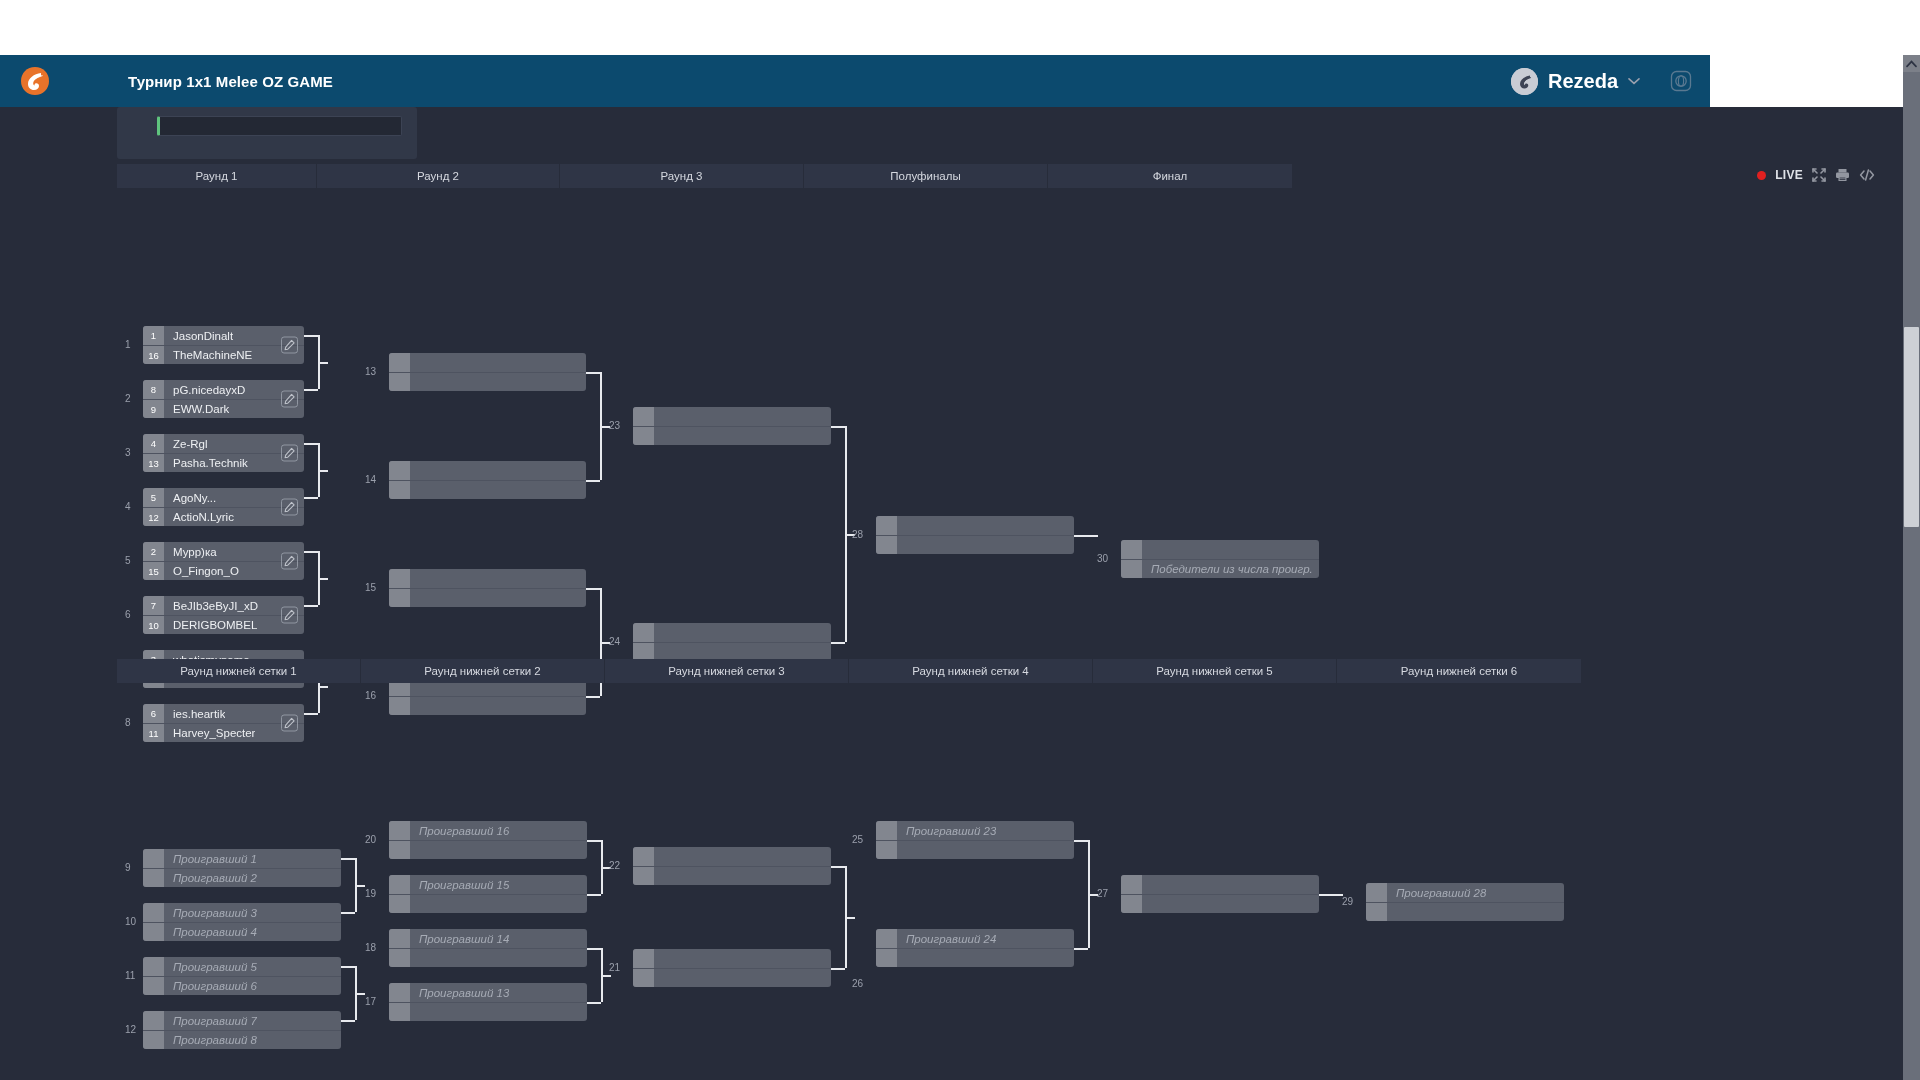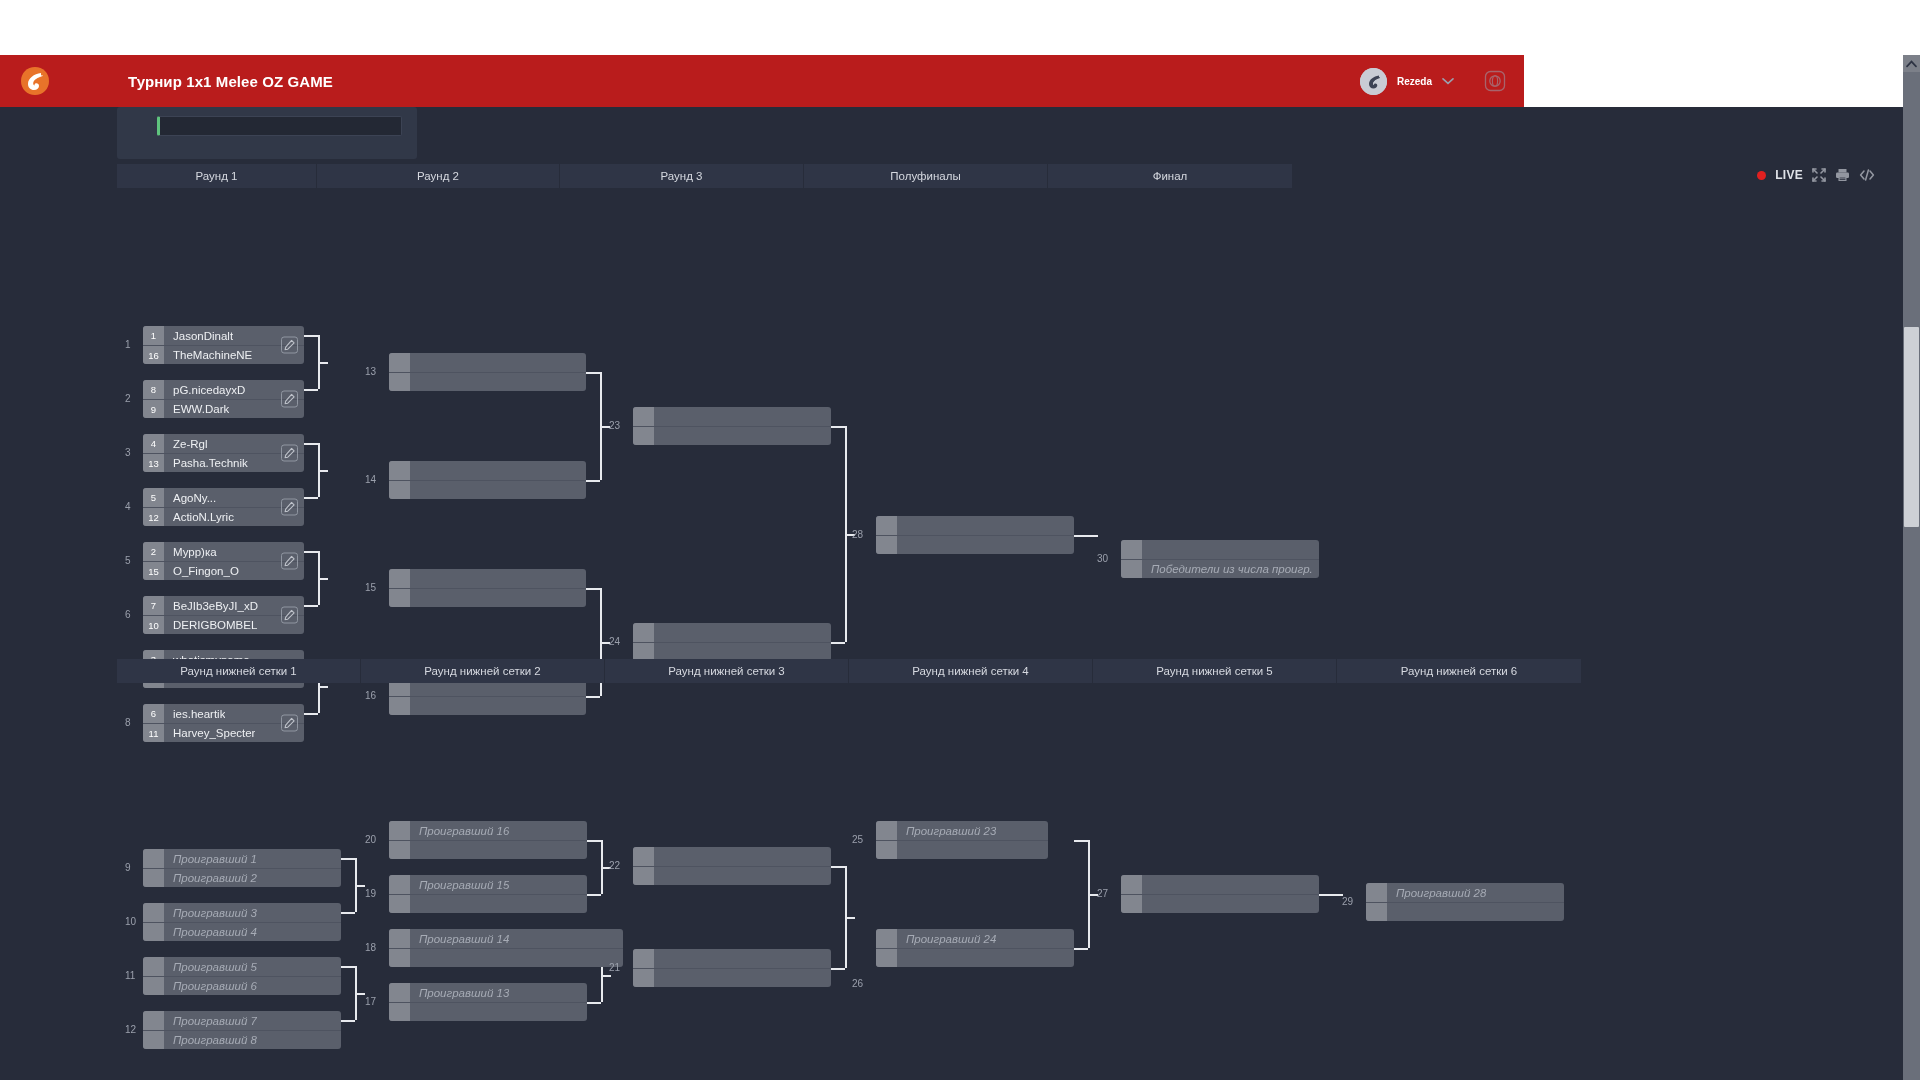--- a/index.html
+++ b/index.html
@@ -9,40 +9,40 @@
     font-family: "Liberation Sans", sans-serif;
     overflow: hidden;
   }
   #root { position: relative; width: 1920px; height: 1080px; background: #ffffff; }
 
   
   .top-strip { position: absolute; left: 0; top: 0; width: 1920px; height: 55px; background: #fff; }
 
   
   .header {
-    position: absolute; left: 0; top: 55px; width: 1524px; height: 52px;
-    background: #b91c1c; display: flex; align-items: center;
+    position: absolute; left: 0; top: 55px; width: 1710px; height: 52px;
+    background: #0c4a6e; display: flex; align-items: center;
   }
   .brand-logo {
     width: 34px; height: 34px; margin-left: 18px; flex: none;
     display: flex; align-items: center; justify-content: center;
   }
   .header-title {
     margin-left: 76px; color: #ffffff; font-size: 15px; font-weight: bold;
     letter-spacing: .1px; white-space: nowrap;
   }
   .header-right {
     margin-left: auto; display: flex; align-items: center; gap: 0px; padding-right: 0px;
   }
   .user-avatar {
     width: 27px; height: 27px; border-radius: 50%; background: #c9ccd4;
     display: flex; align-items: center; justify-content: center; flex: none;
   }
   .user-name {
-    color: #fff; font-size: 10px; font-weight: bold; margin-left: 10px; white-space: nowrap;
+    color: #fff; font-size: 20px; font-weight: bold; margin-left: 10px; white-space: nowrap;
   }
   .chev-down { margin-left: 10px; color: #9aa0ae; font-size: 12px; line-height: 1; }
   .header-icon-btn {
     width: 22px; height: 22px; margin-left: 30px; margin-right: 18px;
     display: flex; align-items: center; justify-content: center; opacity: .55;
   }
 
   
   .page {
     position: absolute; left: 0; top: 107px; width: 1920px; height: 973px;
@@ -626,21 +626,21 @@
               <div class="pname placeholder">Проигравший 15</div>
             </div>
             <div class="slot">
               <div class="seed blank"></div>
               <div class="pname"></div>
             </div>
           </div>
           <div class="match-num" style="left: -24px; top: 13px;">19</div>
         </div>
         <div class="match" style="left: 389px; top: 822px;">
-          <div class="match-card" style="width: 234px;">
+          <div class="match-card" style="width: 198px;">
             <div class="slot">
               <div class="seed blank"></div>
               <div class="pname placeholder">Проигравший 14</div>
             </div>
             <div class="slot">
               <div class="seed blank"></div>
               <div class="pname"></div>
             </div>
           </div>
           <div class="match-num" style="left: -24px; top: 13px;">18</div>
@@ -678,21 +678,21 @@
               <div class="pname"></div>
             </div>
             <div class="slot">
               <div class="seed blank"></div>
               <div class="pname"></div>
             </div>
           </div>
           <div class="match-num" style="left: -24px; top: 13px;">21</div>
         </div>
         <div class="match" style="left: 876px; top: 714px;">
-          <div class="match-card" style="width: 172px;">
+          <div class="match-card" style="width: 198px;">
             <div class="slot">
               <div class="seed blank"></div>
               <div class="pname placeholder">Проигравший 23</div>
             </div>
             <div class="slot">
               <div class="seed blank"></div>
               <div class="pname"></div>
             </div>
           </div>
           <div class="match-num" style="left: -24px; top: 13px;">25</div>

